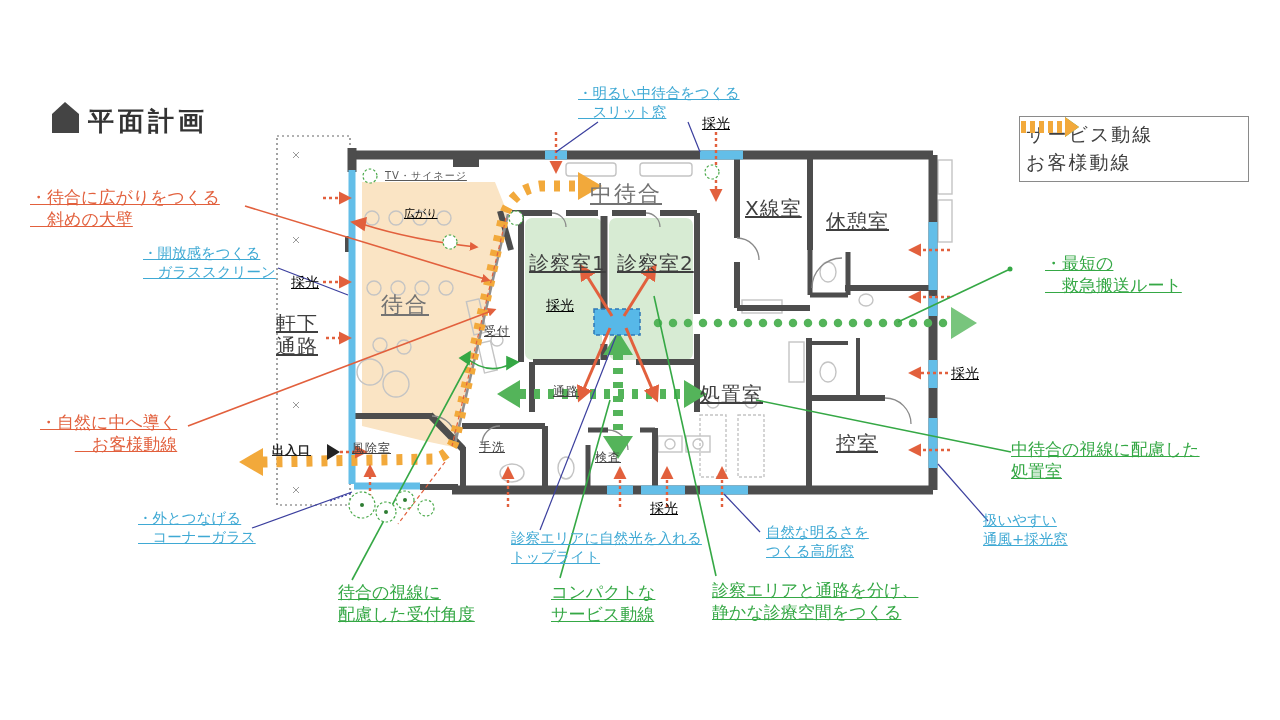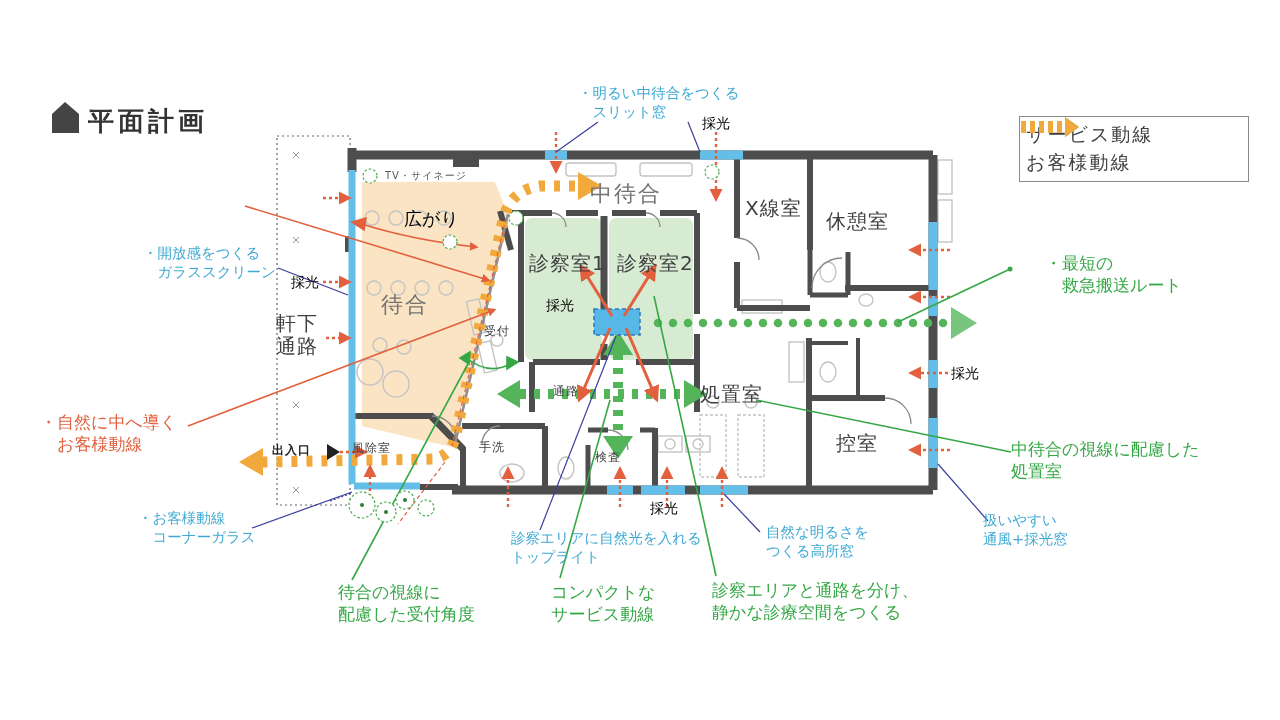--- a/index.html
+++ b/index.html
@@ -1,19 +1,19 @@
 <!DOCTYPE html>
 <html><head>
 <meta charset="utf-8">
 <style>
   html,body{margin:0;padding:0;background:#fff;}
   #canvas{position:relative;width:1280px;height:720px;background:#fff;overflow:hidden;
           font-family:"DejaVu Sans",sans-serif;color:#3c3c3c;}
   svg{position:absolute;left:0;top:0;}
-  .lbl{position:absolute;white-space:pre-line;line-height:1.3;}
+  .lbl{position:absolute;white-space:pre-line;line-height:1.3;text-decoration:underline;}
   .room{font-size:20px;color:#3f3f3f;letter-spacing:1px;}
   .room-lg{font-size:22px;color:#737373;letter-spacing:2px;}
   .room-sm{font-size:12px;color:#3f3f3f;letter-spacing:1px;}
   .ann-orange{color:#e2603d;font-size:17px;font-weight:500;}
   .ann-blue{color:#3fa9d4;font-size:14.5px;font-weight:500;}
   .ann-green{color:#35a845;font-size:17px;font-weight:500;}
   .saiko{color:#000000;font-size:14px;font-weight:500;}
   .tiny{font-size:10px;color:#5a5a5a;letter-spacing:1px;}
   .title{position:absolute;left:88px;top:104px;font-size:26px;font-weight:bold;
          letter-spacing:4px;color:#333;}
@@ -271,26 +271,28 @@
             <polygon points="45,0 59,10 45,20"></polygon>
           </g>
     </svg>
     <span class="legend-label">お客様動線</span>
   </div>
 </div>
 
 <div class="lbl ann-blue" style="left:578px;top:84px;">・明るい中待合をつくる
 　スリット窓</div>
 <div class="lbl saiko" style="left:702px;top:114px;">採光</div>
+<div class="lbl ann-orange" style="left:30px;top:186px;">・待合に広がりをつくる
+　斜めの大壁</div>
 <div class="lbl ann-blue" style="left:143px;top:244px;">・開放感をつくる
 　ガラススクリーン</div>
 <div class="lbl saiko" style="left:291px;top:273px;">採光</div>
-<div class="lbl ann-orange" style="left:40px;top:411px;">・自然に中へ導く
+<div class="lbl ann-orange" style="left:40px;top:411px;text-align:right;">・自然に中へ導く
 　お客様動線</div>
-<div class="lbl ann-blue" style="left:138px;top:509px;">・お客様動線
+<div class="lbl ann-blue" style="left:138px;top:509px;">・外とつなげる
 　コーナーガラス</div>
 <div class="lbl ann-green" style="left:1006px;top:252px;margin-left:39px;">・最短の
 　救急搬送ルート</div>
 <div class="lbl saiko" style="left:951px;top:364px;">採光</div>
 <div class="lbl ann-green" style="left:1011px;top:438px;">中待合の視線に配慮した
 処置室</div>
 <div class="lbl ann-blue" style="left:983px;top:511px;">扱いやすい
 通風+採光窓</div>
 <div class="lbl saiko" style="left:650px;top:499px;">採光</div>
 <div class="lbl ann-blue" style="left:511px;top:529px;">診察エリアに自然光を入れる
@@ -298,21 +300,21 @@
 <div class="lbl ann-blue" style="left:766px;top:523px;">自然な明るさを
 つくる高所窓</div>
 <div class="lbl ann-green" style="left:338px;top:581px;">待合の視線に
 配慮した受付角度</div>
 <div class="lbl ann-green" style="left:551px;top:581px;">コンパクトな
 サービス動線</div>
 <div class="lbl ann-green" style="left:712px;top:579px;">診察エリアと通路を分け、
 静かな診療空間をつくる</div>
 
 <div class="lbl tiny" style="left:385px;top:169px;">TV・サイネージ</div>
-<div class="lbl saiko" style="left:404px;top:207px;font-size:18px;">広がり</div>
+<div class="lbl saiko" style="left:404px;top:207px;font-size:11px;">広がり</div>
 <div class="lbl room-lg" style="left:590px;top:180px;">中待合</div>
 <div class="lbl room" style="left:745px;top:195px;">X線室</div>
 <div class="lbl room" style="left:826px;top:208px;">休憩室</div>
 <div class="lbl room" style="left:529px;top:250px;">診察室1</div>
 <div class="lbl room" style="left:617px;top:250px;">診察室2</div>
 <div class="lbl saiko" style="left:546px;top:296px;">採光</div>
 <div class="lbl room-lg" style="left:381px;top:291px;">待合</div>
 <div class="lbl room-sm" style="left:484px;top:324px;">受付</div>
 <div class="lbl room" style="left:276px;top:300px;line-height:1.15;margin-top:12px;">軒下
 通路</div>

